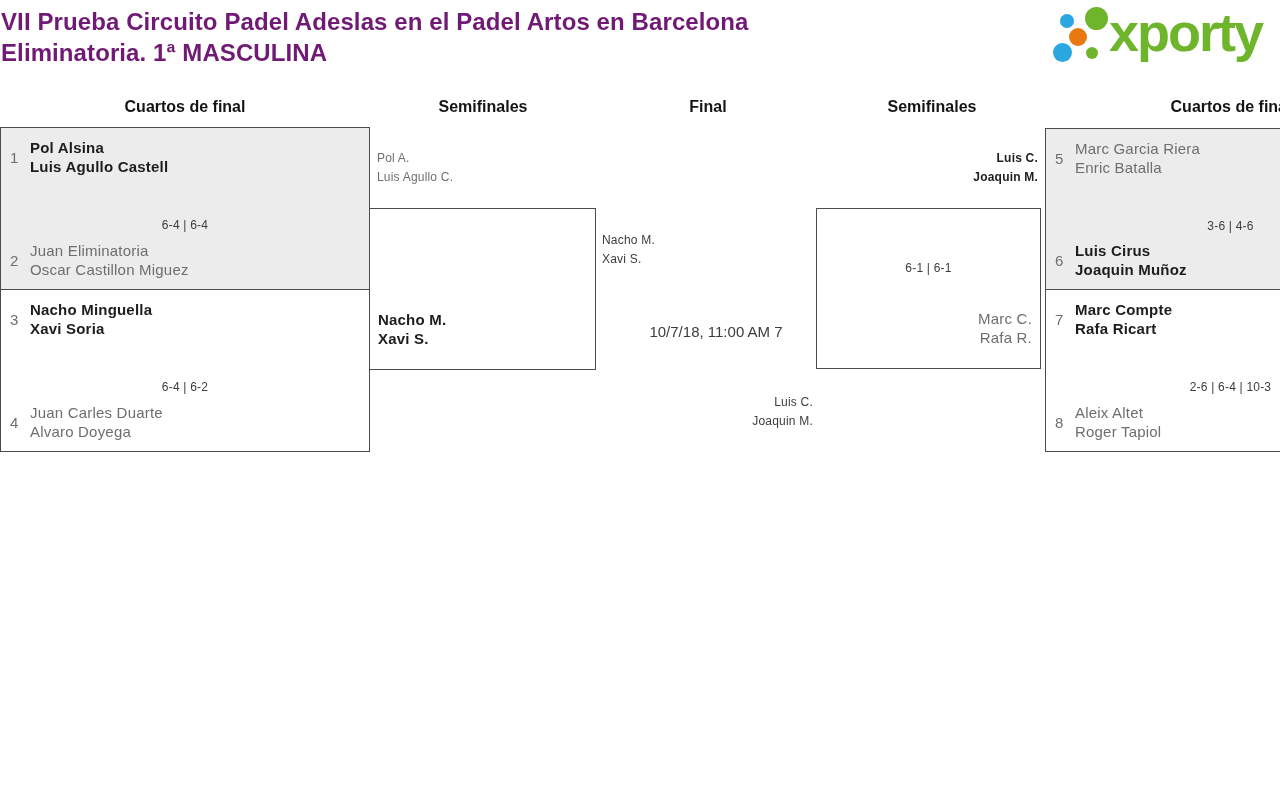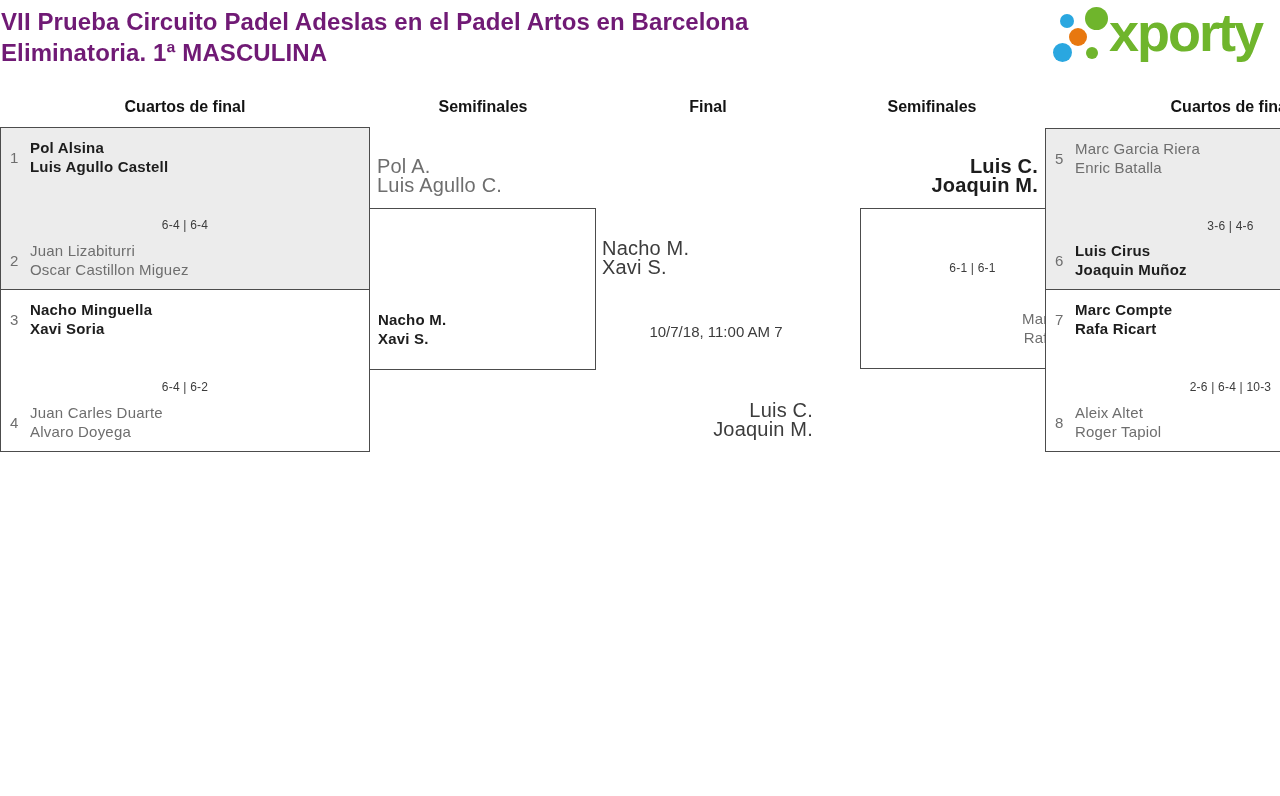--- a/index.html
+++ b/index.html
@@ -29,21 +29,21 @@
   
   .col-header { position:absolute; top:98px; transform:translateX(-50%);
     font-size:16px; font-weight:700; color:#141414; white-space:nowrap; }
 
   
   .box { position:absolute; border:1px solid #4c4c4c; background:#ffffff; }
   .box.shaded { background:#ececec; }
   .box.qf-l1 { left:0px;    top:127px; width:370px; height:163px; }
   .box.qf-l2 { left:0px;    top:289px; width:370px; height:163px; }
   .box.sf-l  { left:369px;  top:208px; width:227px; height:162px; }
-  .box.sf-r  { left:860px;  top:208px; width:225px; height:161px; }
+  .box.sf-r  { left:816px;  top:208px; width:225px; height:161px; }
   .box.qf-r1 { left:1045px; top:128px; width:371px; height:162px; }
   .box.qf-r2 { left:1045px; top:289px; width:371px; height:163px; }
 
   .team-row { position:absolute; left:9px; display:flex; align-items:center; gap:11px; }
   .team-row.top { top:10px; }
   .team-row.bottom { bottom:10px; }
   .seed { font-size:15px; color:#6e6e6e; min-width:9px; }
   .names { font-size:15px; line-height:19px; letter-spacing:0.2px; white-space:nowrap; }
   .names.winner { font-weight:700; color:#1d1d1d; }
   .names.loser  { font-weight:400; color:#6e6e6e; }
@@ -52,21 +52,21 @@
   .score { position:absolute; left:0; right:0; text-align:center;
     font-size:12px; line-height:19px; color:#3c3c3c; letter-spacing:0.2px; white-space:nowrap;margin-top:16px; }
   .score.qf { top:72px; }
   .score.sf { top:34px; }
 
   .sf-inner { position:absolute; bottom:21px; }
   .sf-inner.left  { left:8px; text-align:left; }
   .sf-inner.right { right:8px; text-align:right; }
 
   
-  .float-team { position:absolute; font-size:20px; line-height:19px; letter-spacing:0.2px; white-space:nowrap;margin-top:8px; }
+  .float-team { position:absolute; font-size:12px; line-height:19px; letter-spacing:0.2px; white-space:nowrap; }
   .float-team.sf-from-left  { left:377px; top:149px; }
   .float-team.sf-from-right { right:242px; top:149px; text-align:right; }
   .float-team.final-left  { left:602px; top:231px; }
   .float-team.final-right { right:467px; top:393px; text-align:right; }
   .schedule { position:absolute; left:595px; width:226px; top:322px; text-align:center;
     font-size:15px; line-height:19px; color:#3c3c3c; white-space:nowrap;padding-left:16px; }
 </style>
 </head>
 <body>
 
@@ -95,21 +95,21 @@
       <span class="seed">1</span>
       <div class="names winner">
         <div>Pol Alsina</div>
         <div>Luis Agullo Castell</div>
       </div>
     </div>
     <div class="score qf">6-4 | 6-4</div>
     <div class="team-row bottom">
       <span class="seed">2</span>
       <div class="names loser">
-        <div>Juan Lizabiturri</div>
+        <div>Juan Eliminatoria</div>
         <div>Oscar Castillon Miguez</div>
       </div>
     </div>
   </div>
 
   <div class="box qf-l2">
     <div class="team-row top">
       <span class="seed">3</span>
       <div class="names winner">
         <div>Nacho Minguella</div>

